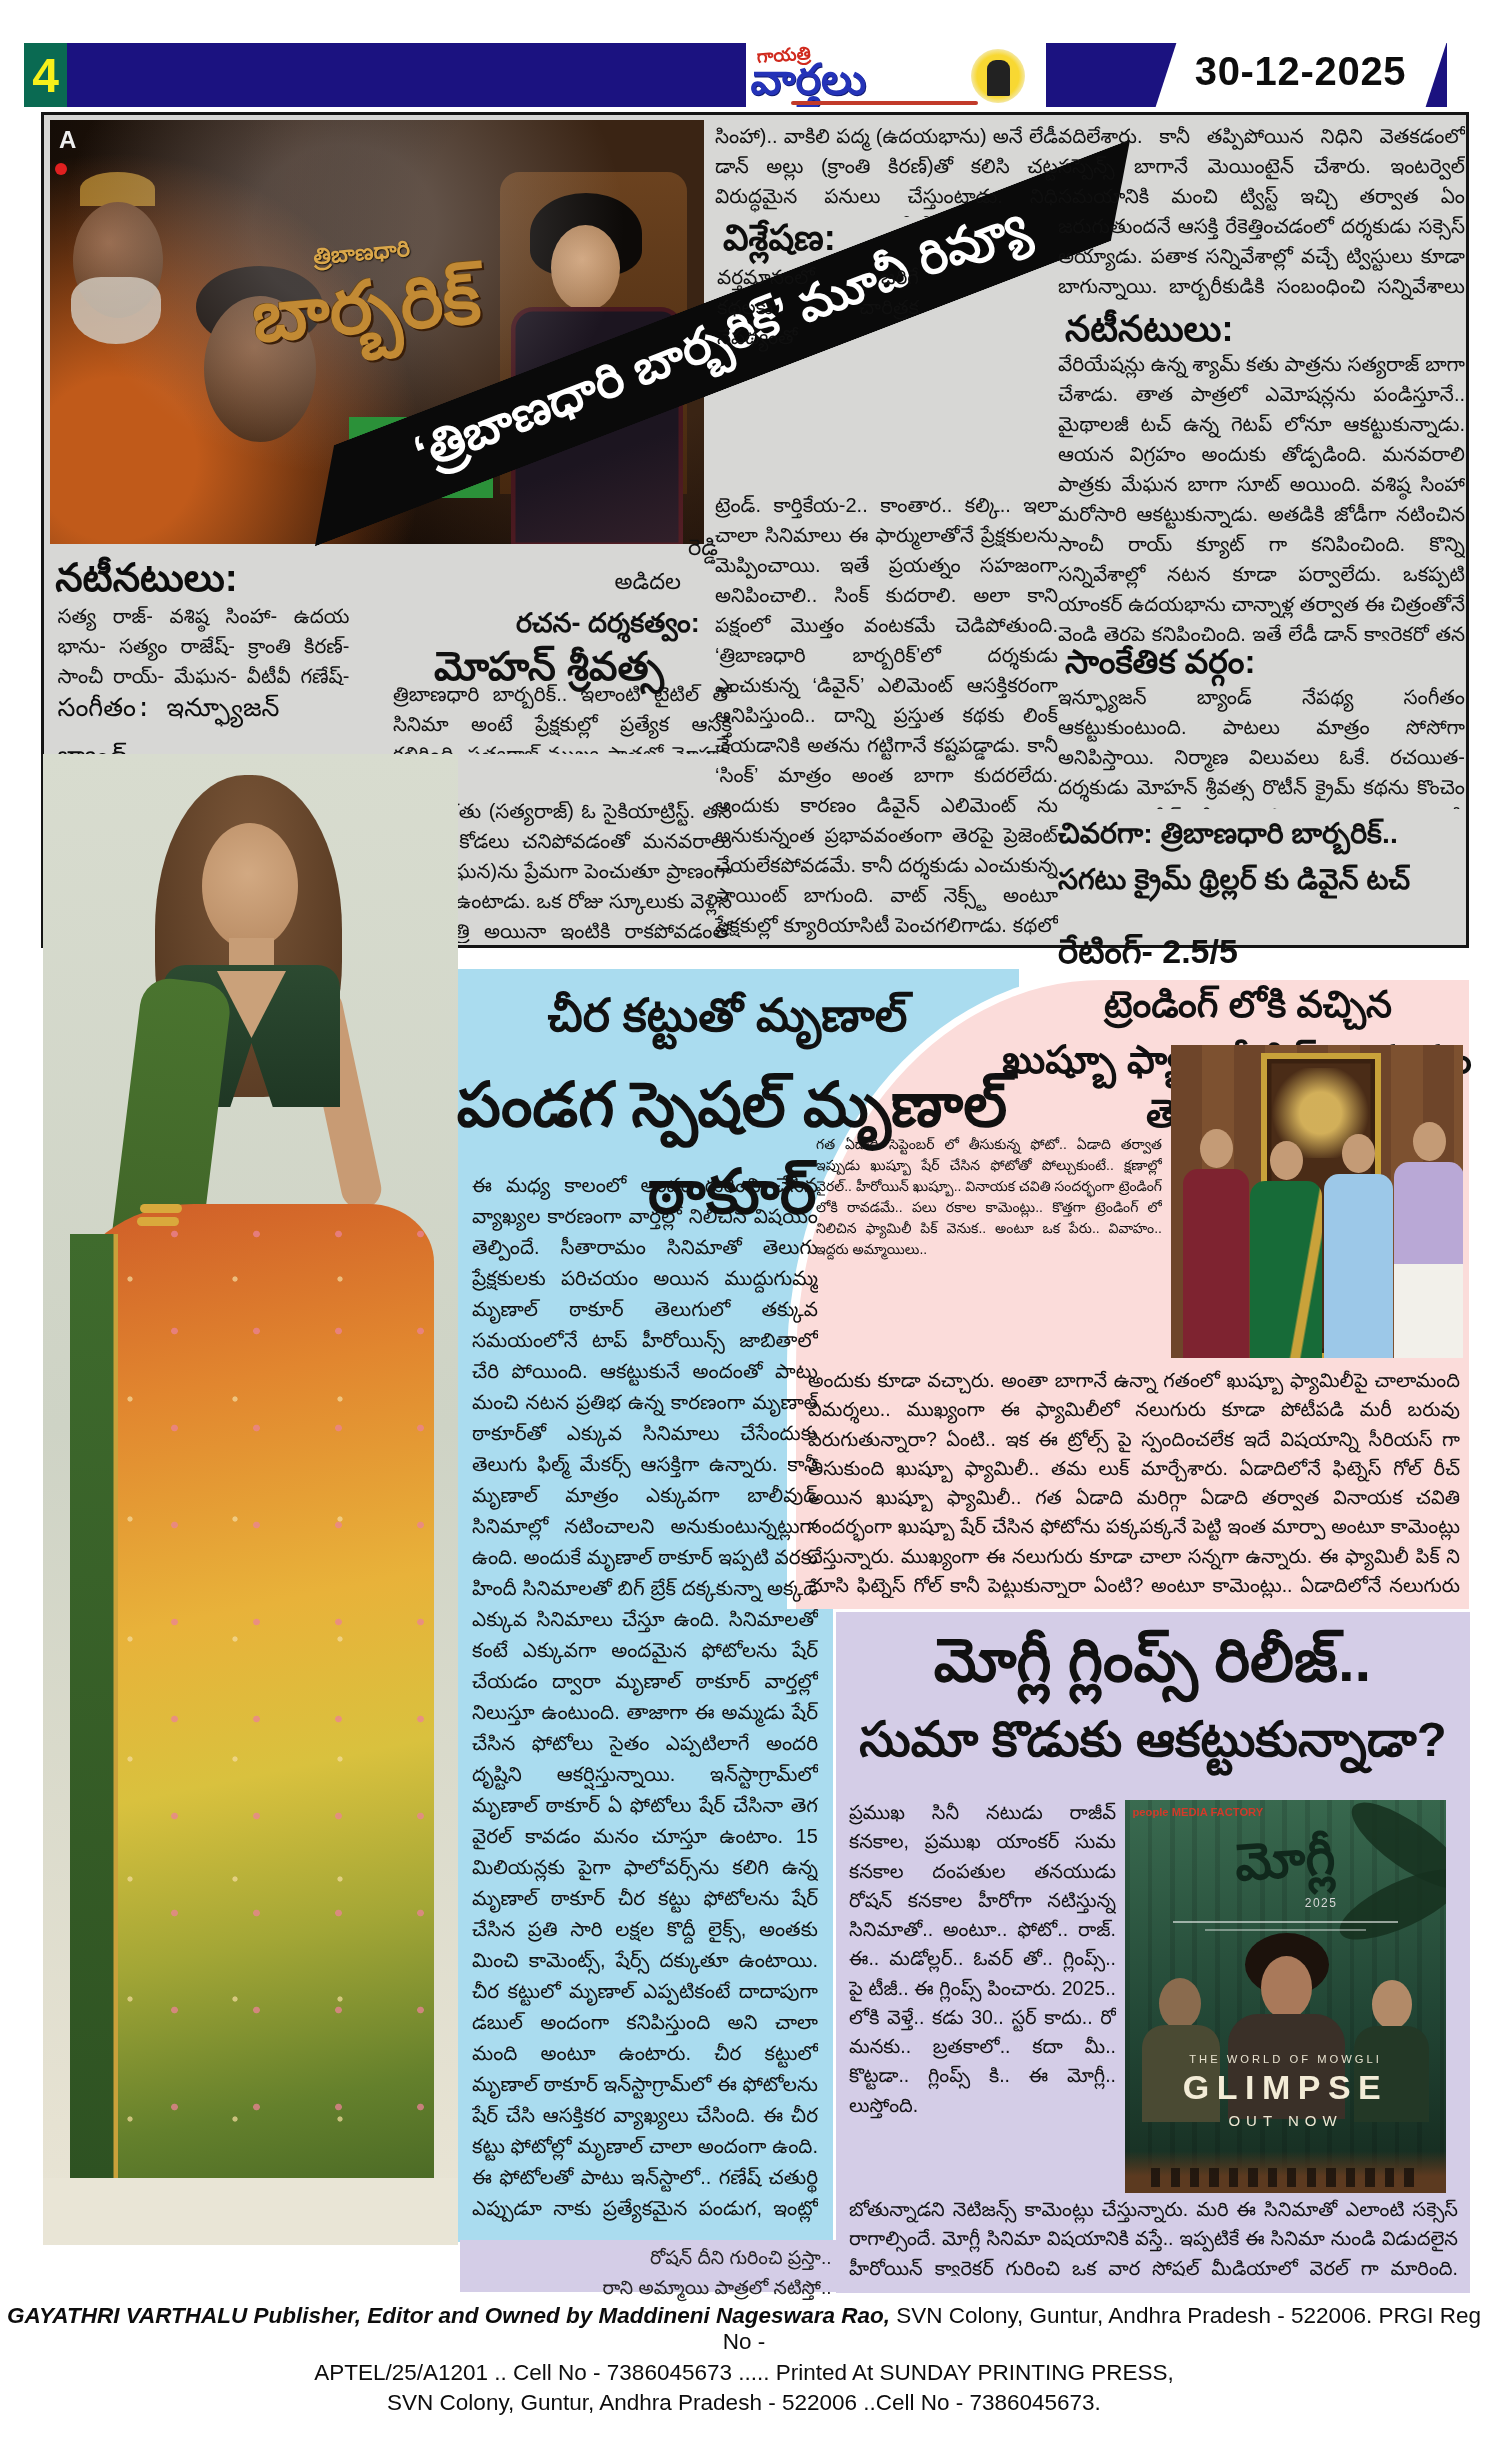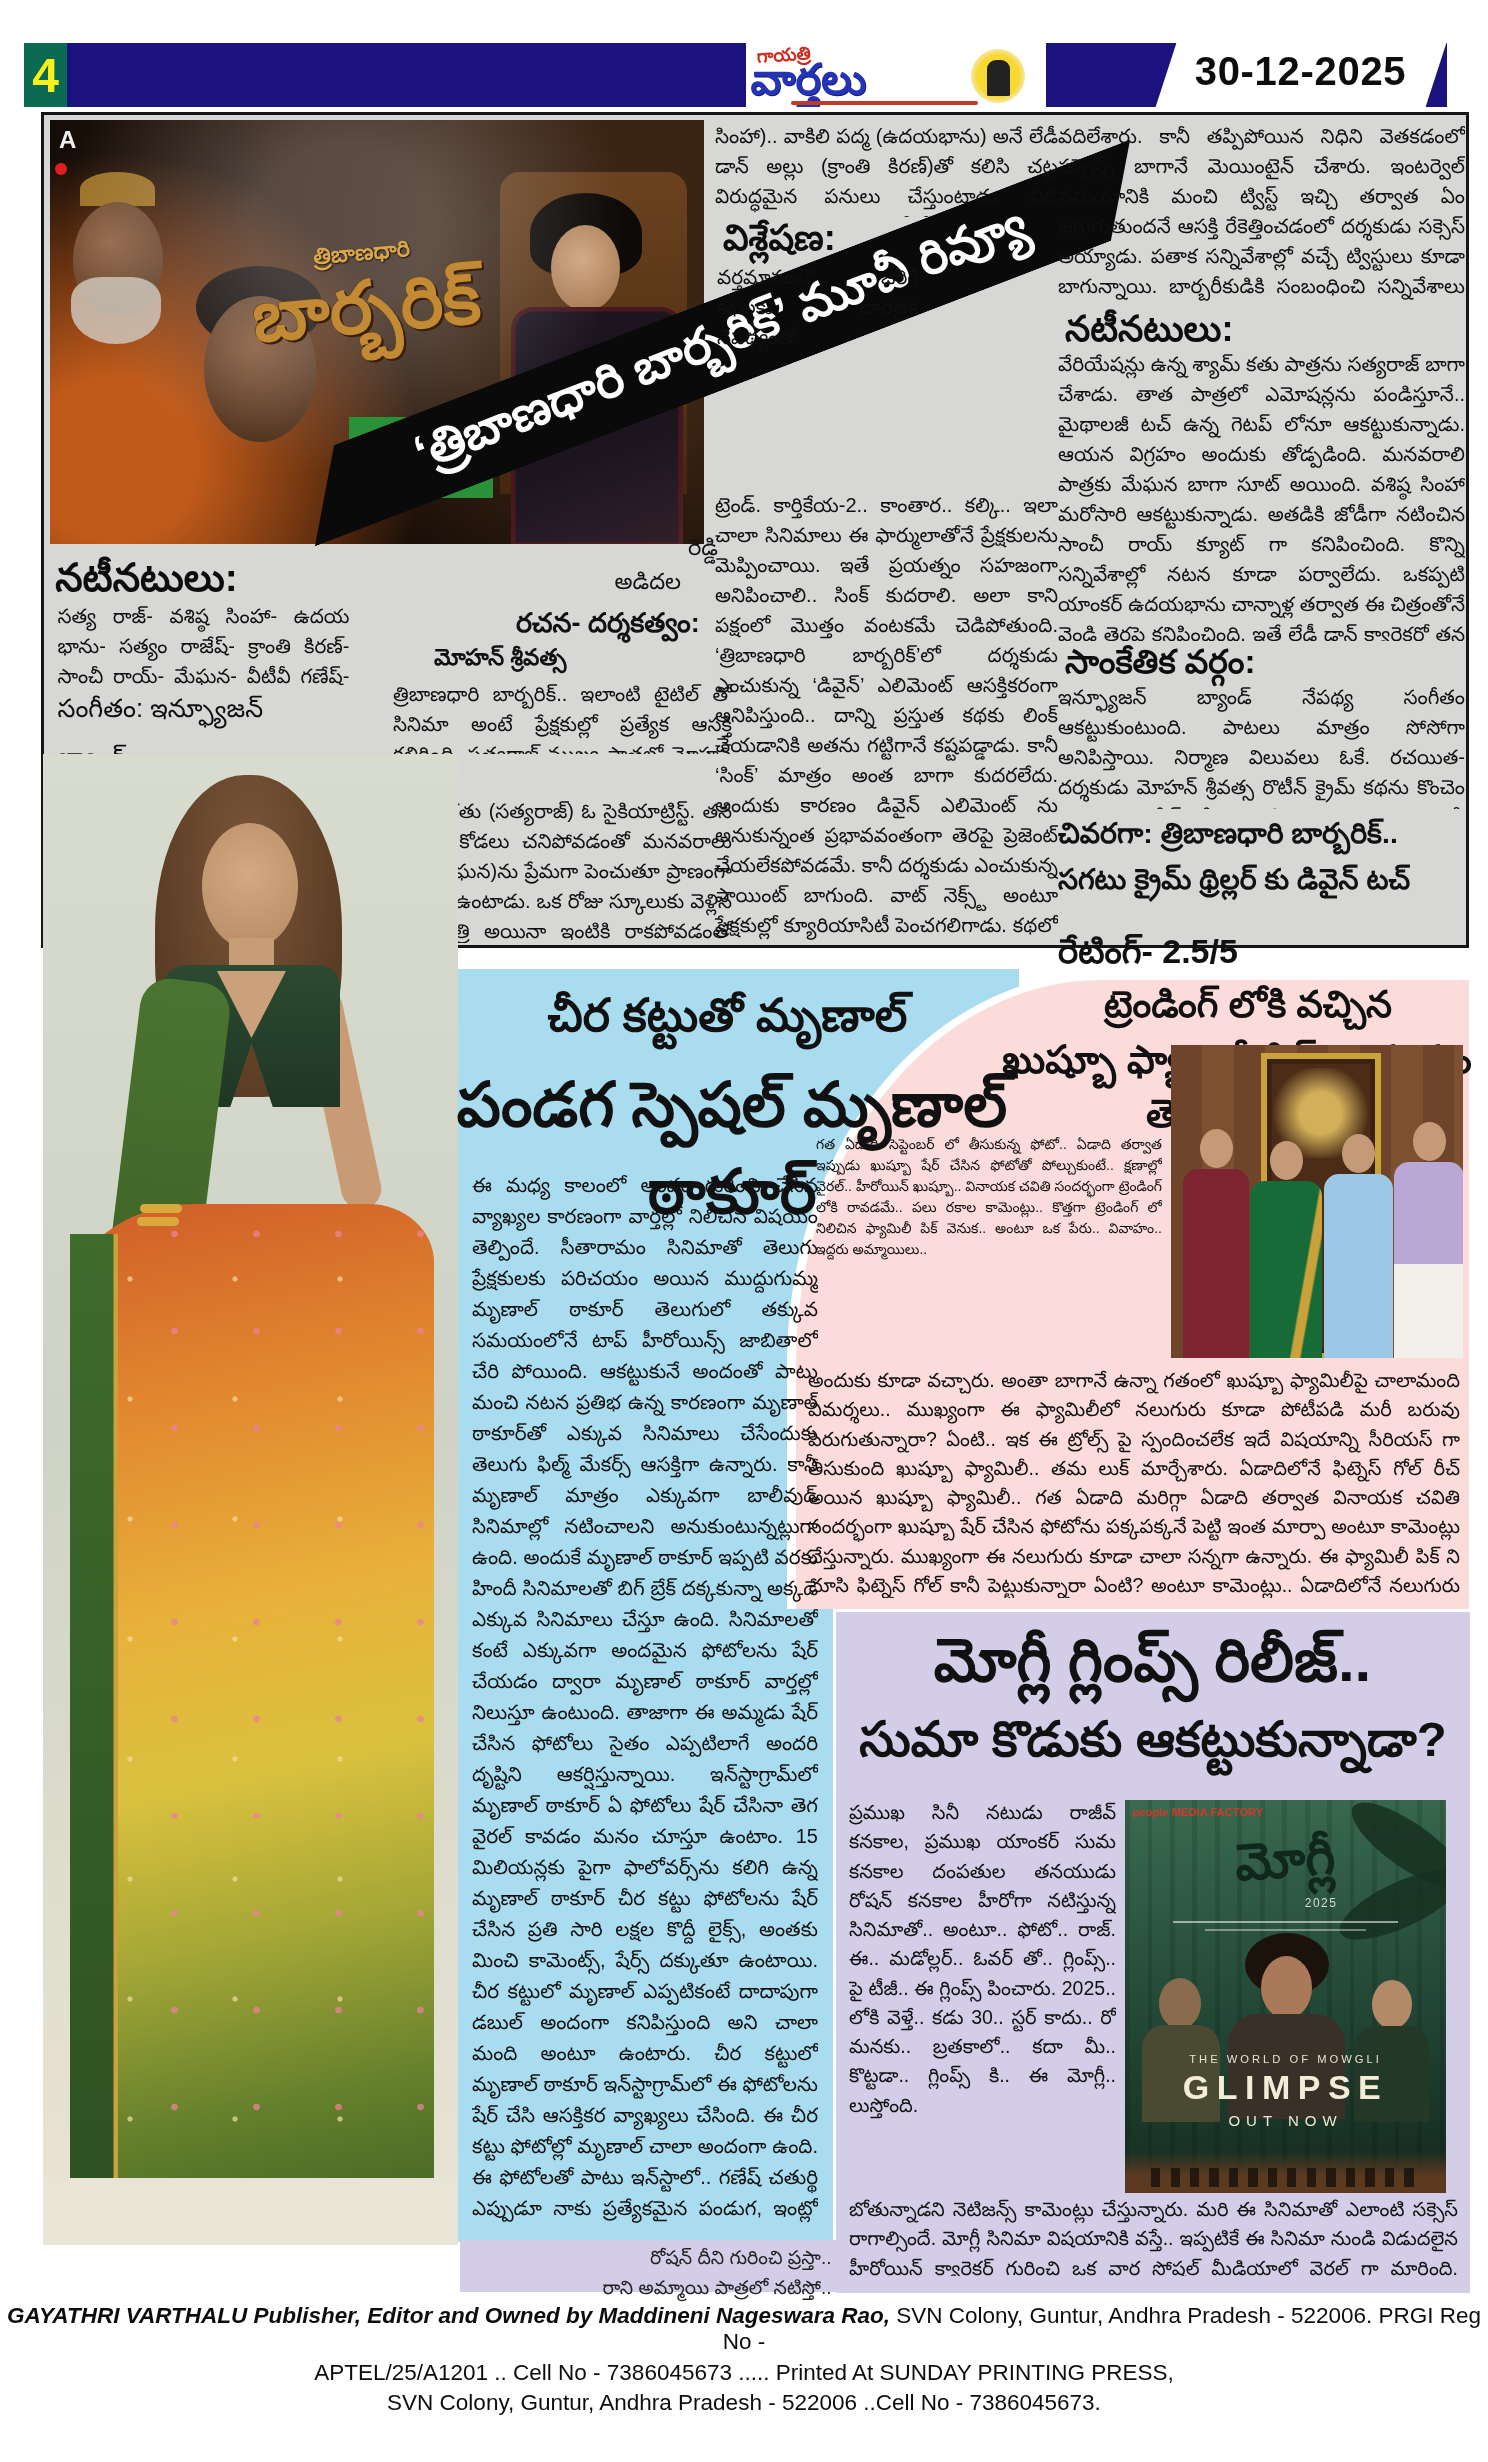--- a/index.html
+++ b/index.html
@@ -54,25 +54,25 @@
   .tagbox{left:305px;top:302px;width:144px;height:81px;background:#2b9139;display:flex;align-items:center;
           justify-content:center;color:#fff;font-size:28.5px;font-weight:bold;}
   .banner{left:225px;top:184px;width:907px;height:88px;background:#0a0a0a;transform:rotate(-21deg);
           display:flex;align-items:center;justify-content:center;color:#fff;font-size:48px;font-weight:bold;
           clip-path:polygon(0 100%,6% 0,100% 0,94% 100%);text-align:center;white-space:nowrap;}
   .colhead{font-weight:bold;font-size:36px;color:#0d0d0d;}
   .bodytxt{font-size:20px;line-height:1.5;text-align:justify;color:#101010;overflow:hidden;}
   .credit{font-size:25.5px;color:#0d0d0d;}
   
   .c1-head{left:11.2px;top:441px;}  .c1-cast{left:13.5px;top:486px;width:292px;height:84px;}
-  .c1-credits div{margin-bottom:13.5px;}
+  .c1-credits div{margin-bottom:13.5px;font-family:Liberation Mono, monospace;}
   .c2-stray1{left:592px;top:420px;width:82px;text-align:right;font-size:22.5px;}
   .c2-stray2{left:540px;top:454px;width:97px;text-align:right;font-size:22.5px;}
   .c2-dir{left:472px;top:493px;font-size:27px;font-weight:bold;}
-  .c2-name{left:390px;top:529px;font-size:23px;font-weight:bold;}
+  .c2-name{left:390px;top:529px;font-size:40px;font-weight:bold;}
   .c2-intro{left:349px;top:564px;width:339px;height:75px;}
   .c2-kb{left:361px;top:634px;}
   .c2-story{left:349px;top:681px;width:339px;height:147px;}
   .c3-top{left:671px;top:6px;width:343px;height:96px;}
   .c3-head{left:679px;top:102px;}
   .c3-mid{left:673px;top:147px;width:202px;height:150px;}
   .c3-body{left:671px;top:375px;width:343px;height:450px;}
   .c4-top{left:1014px;top:6px;width:407px;height:186px;}
   .c4-ahead{left:1021px;top:193px;}
   .c4-actors{left:1014px;top:234px;width:407px;height:292px;}

